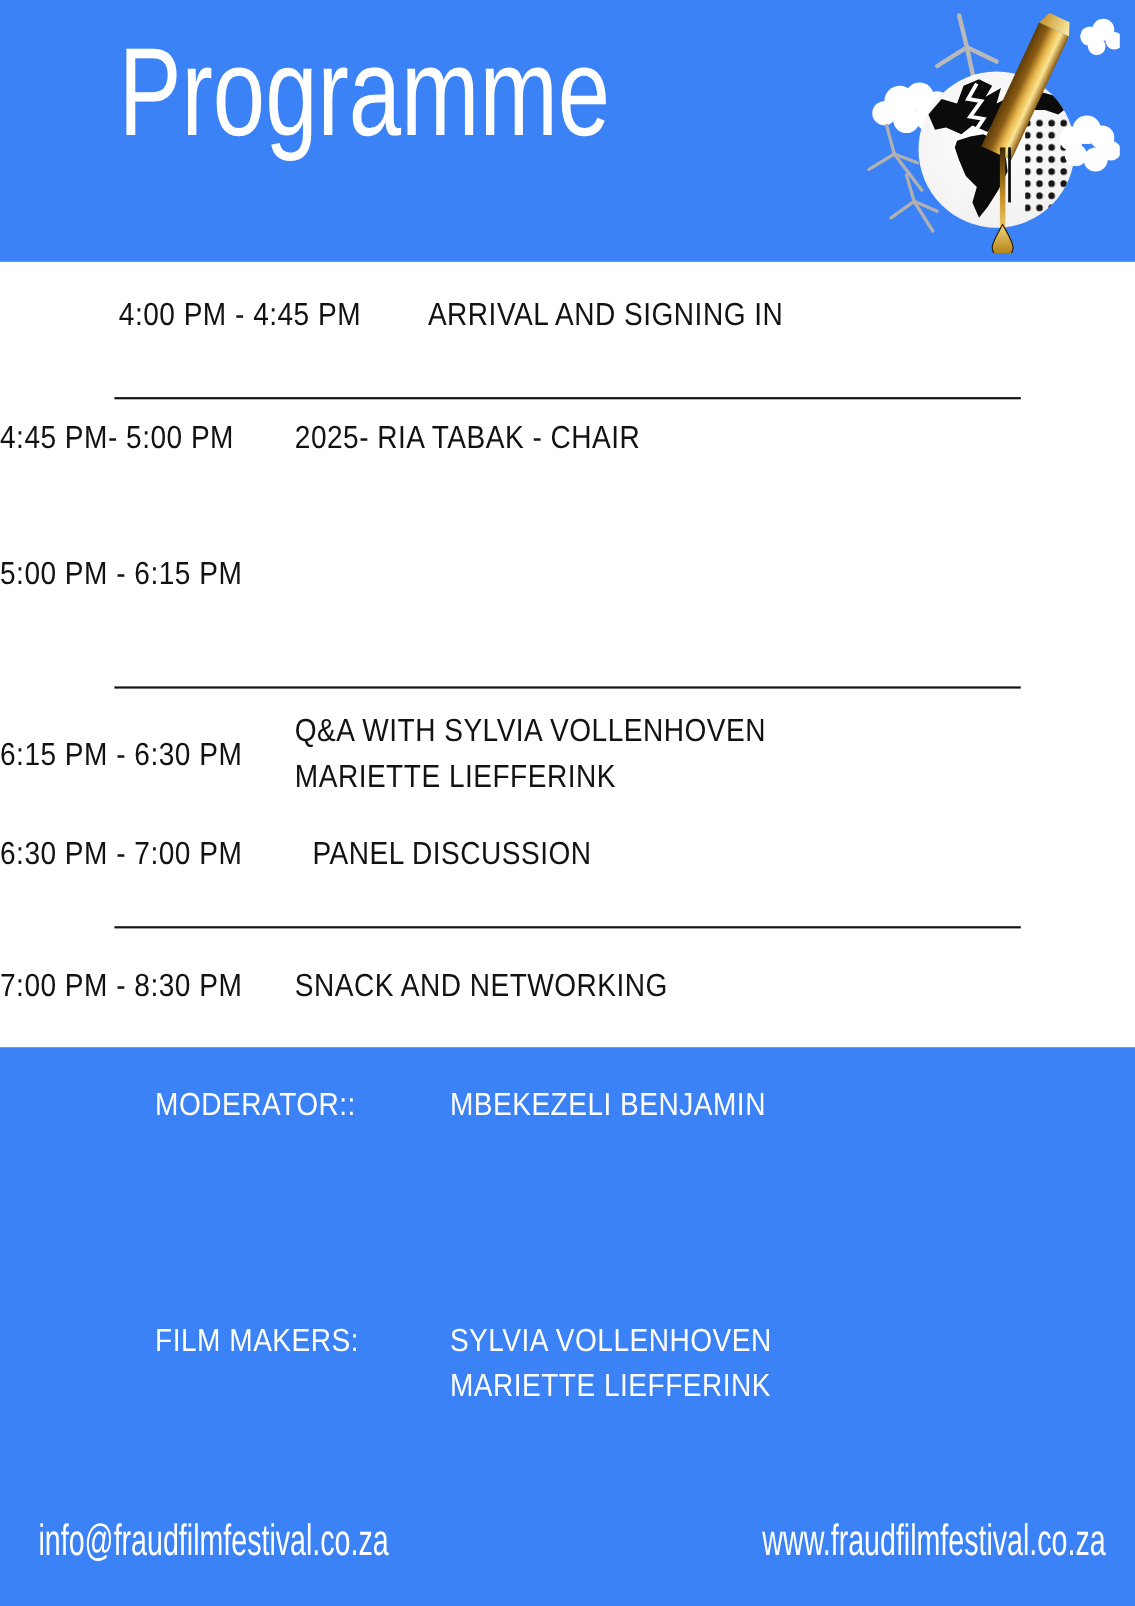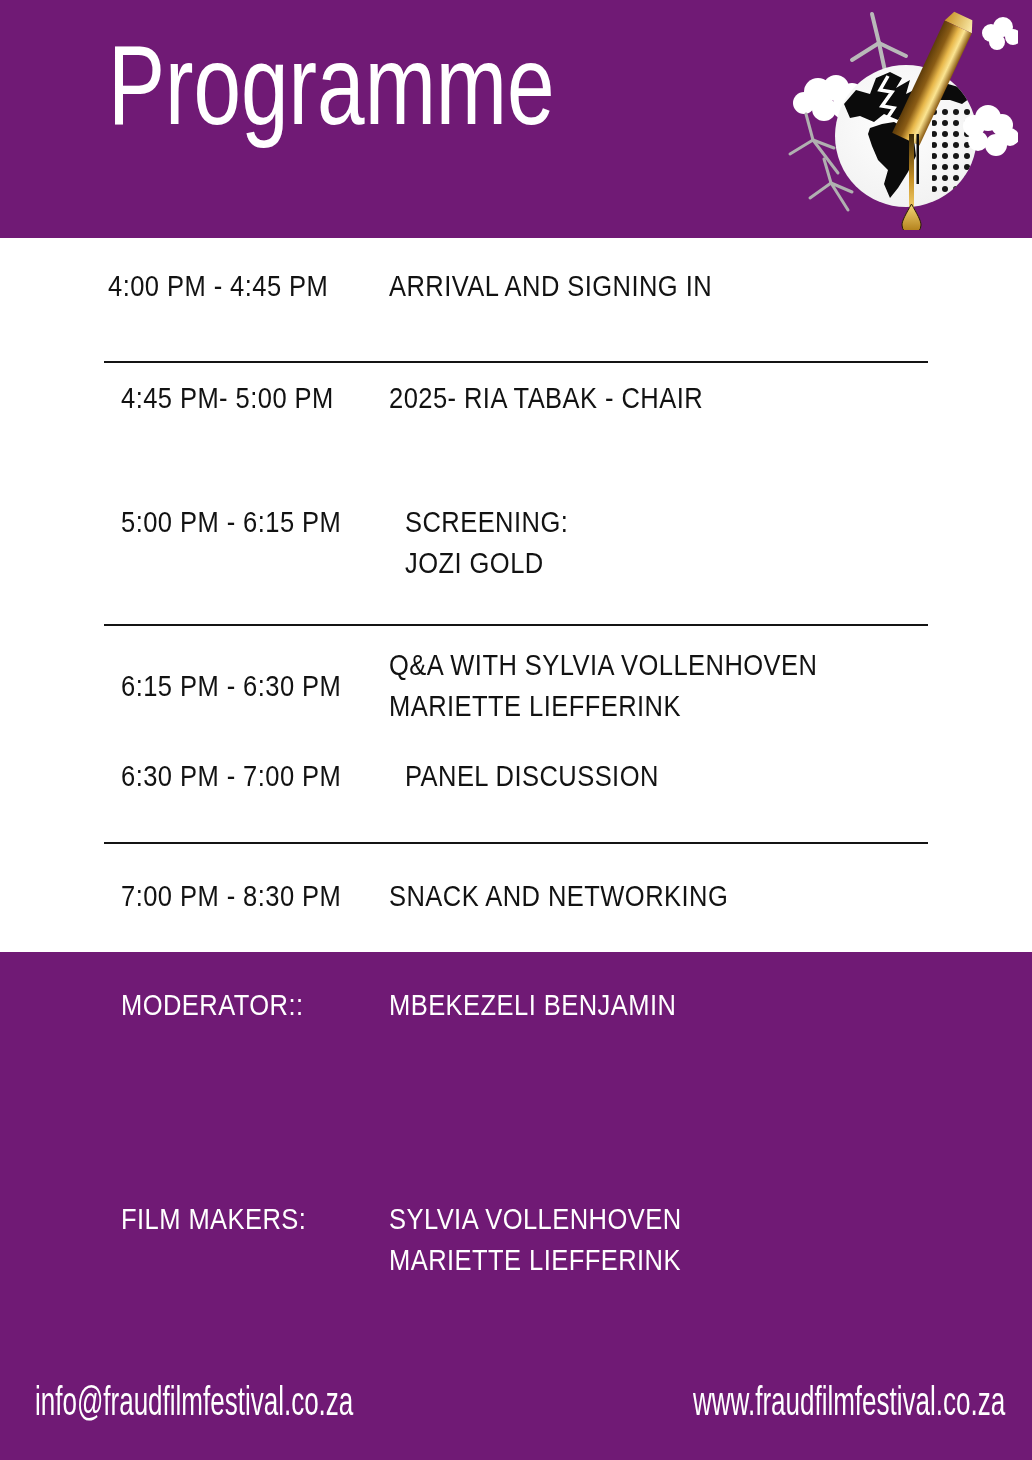--- a/index.html
+++ b/index.html
@@ -1,46 +1,46 @@
 <!DOCTYPE html>
 <html><head>
 <meta charset="utf-8">
 <style>
   html,body{margin:0;padding:0;background:#000;}
   .page{position:relative;width:1032px;height:1460px;background:#fff;
         font-family:"Liberation Sans",sans-serif;overflow:hidden;}
-  .black-block{position:absolute;left:0;width:100%;background:#701a75;}
+  .black-block{position:absolute;left:0;width:100%;background:#3b82f6;}
   .hdr{top:0;height:238px;}
   .bottom{top:952px;height:508px;}
 
   
   .title{position:absolute;left:108px;top:28px;margin:0;color:#fff;
          font-size:114px;font-weight:300;line-height:114px;white-space:nowrap;
          transform:scaleX(0.75);transform-origin:left top;}
 
   
   .logo{position:absolute;left:786px;top:8px;}
 
   
   .srow{position:absolute;left:0;width:1032px;display:grid;
-        grid-template-columns:268px 1fr;padding-left:121px;box-sizing:border-box;
+        grid-template-columns:268px 1fr;box-sizing:border-box;
         color:#121212;}
   .srow.first{padding-left:108px;grid-template-columns:281px 1fr;}
   .srow .line{height:41px;line-height:41px;white-space:nowrap;}
   .srow.center-time .timecell{align-self:center;}
   .cond{display:inline-block;transform:scaleX(0.88);transform-origin:left center;
         font-size:29px;letter-spacing:0.5px;white-space:nowrap;}
   .indent{padding-left:16px;}
   .divider{position:absolute;left:104px;width:824px;height:2px;background:#141414;}
 
   
   .prow{position:absolute;left:0;width:1032px;display:grid;
         grid-template-columns:268px 1fr;padding-left:121px;box-sizing:border-box;
         color:#fff;}
-  .prow .line{height:41px;line-height:41px;white-space:nowrap;}
+  .prow .line{height:41px;line-height:41px;white-space:nowrap;margin-left:20px;}
   .prow.center-label .labelcell{align-self:center;}
 
   
   .footer{position:absolute;left:66px;right:58px;top:1379px;display:flex;
           justify-content:center;align-items:center;color:#fff;}
   .thin{display:inline-block;font-size:40px;font-weight:300;line-height:44px;
         white-space:nowrap;transform:scaleX(0.65);}
   .email{transform-origin:left center;}
   .site{transform-origin:right center;}
 </style>
@@ -165,24 +165,20 @@
 
     <div class="srow" style="top:378px">
       <div class="timecell line"><span class="cond">4:45 PM- 5:00 PM</span></div>
       <div class="eventcell">
         <div class="line"><span class="cond">2025- RIA TABAK - CHAIR</span></div>
       </div>
     </div>
 
     <div class="srow" style="top:502px">
       <div class="timecell line"><span class="cond">5:00 PM - 6:15 PM</span></div>
-      <div class="eventcell">
-        <div class="line indent"><span class="cond">SCREENING:</span></div>
-        <div class="line indent"><span class="cond">JOZI GOLD</span></div>
-      </div>
     </div>
 
     <div class="divider" style="top:624px"></div>
 
     <div class="srow center-time" style="top:645px">
       <div class="timecell line"><span class="cond">6:15 PM - 6:30 PM</span></div>
       <div class="eventcell">
         <div class="line"><span class="cond">Q&amp;A WITH SYLVIA VOLLENHOVEN</span></div>
         <div class="line"><span class="cond">MARIETTE LIEFFERINK</span></div>
       </div>

